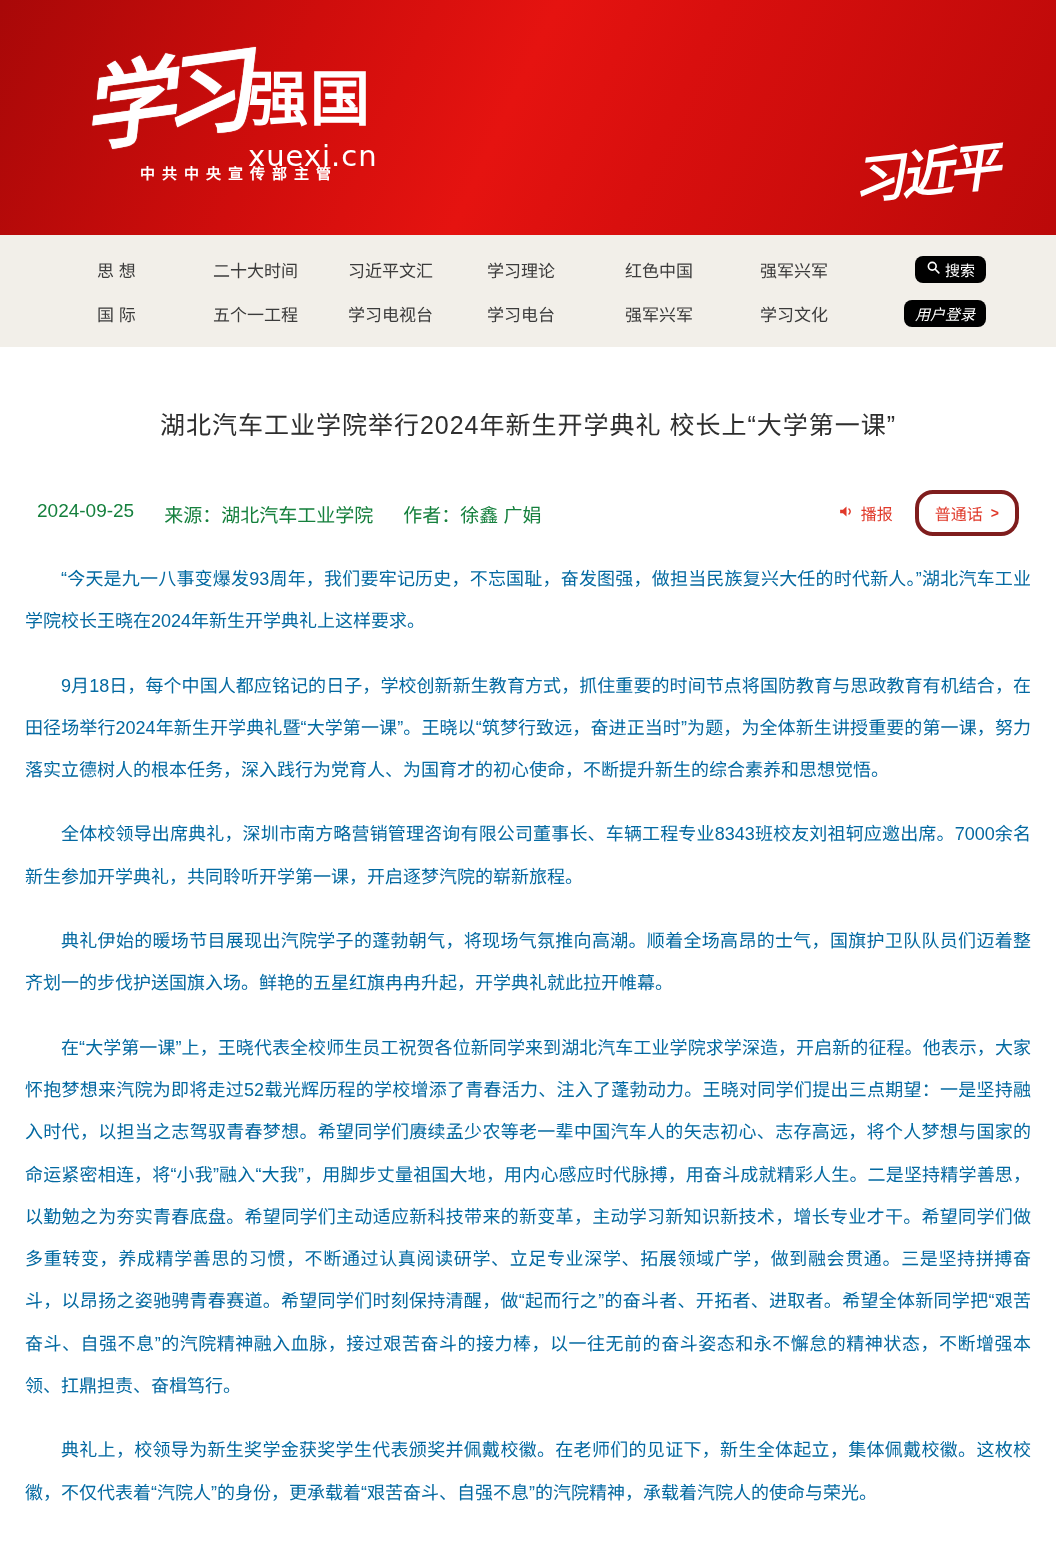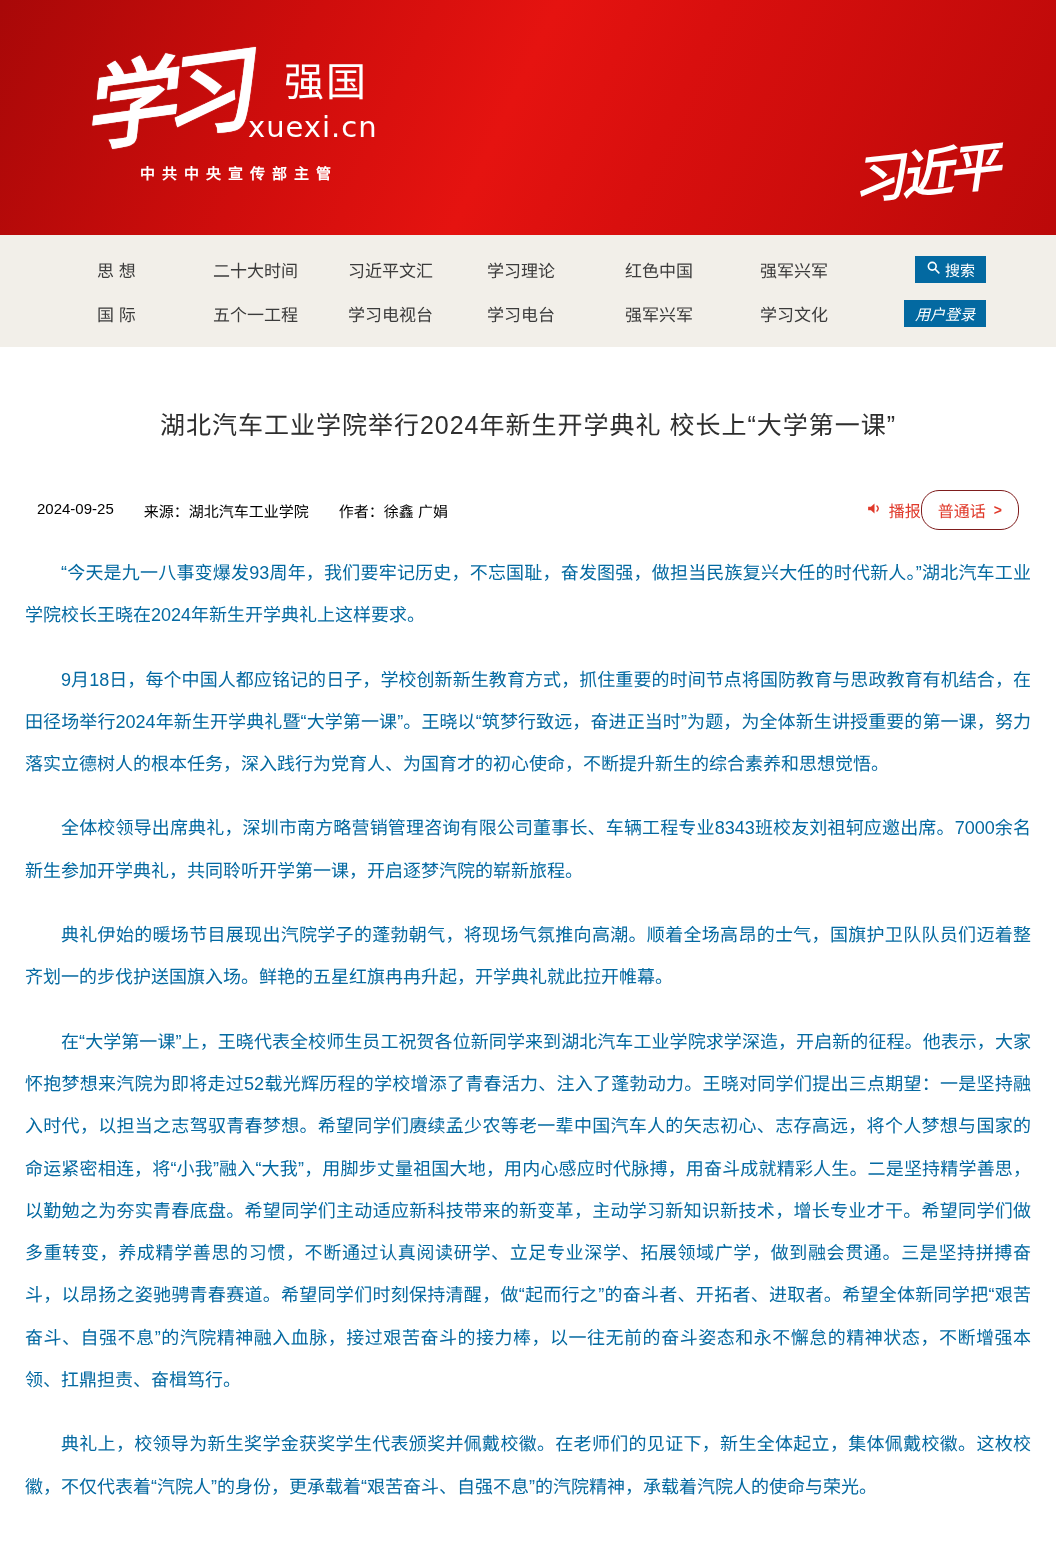--- a/index.html
+++ b/index.html
@@ -24,23 +24,22 @@
     position: absolute; left: 0; top: 8px;
     font-family: "DejaVu Serif", serif;
     font-style: italic; font-weight: bold;
     font-size: 92px; letter-spacing: -12px;
     transform: rotate(-8deg);
     text-shadow: 0 0 1px #fff;
   }
   .logo-right { position: absolute; left: 168px; top: 32px; text-align: left; }
   .logo-bold {
     display: block;
-    font-weight: 400; font-size: 40px; letter-spacing: 2px;
+    font-weight: 700; font-size: 60px; letter-spacing: 2px;
     font-family: "Liberation Sans", sans-serif;
-    margin-left: 36px;
   }
   .logo-domain {
     display: block; margin-top: 2px;
     font-weight: normal; font-size: 29px; letter-spacing: 1px;
     font-family: "DejaVu Sans", sans-serif;
   }
   .logo-subtitle {
     position: absolute; left: 60px; top: 144px;
     font-size: 15px; letter-spacing: 7px; font-weight: bold;
   }
@@ -68,52 +67,52 @@
     grid-template-columns: 116px 135px 139px 138px 135px 1fr 90px;
     grid-template-rows: 1fr 1fr;
     align-items: center;
   }
   .nav-item {
     font-size: 17px; color: #3b3b3b; cursor: pointer; white-space: nowrap;
   }
   .nav-btn {
     justify-self: end;
     display: inline-flex; align-items: center; gap: 4px;
-    background: #0369a1; color: #fff;
-    border: none; border-radius: 0;
+    background: #000000; color: #fff;
+    border: none; border-radius: 8px;
     height: 27px; padding: 0 11px;
     font-size: 15px; cursor: pointer;
     font-family: inherit;
   }
   .nav-btn .lbl { font-style: italic; }
   .nav-btn.search .lbl { font-style: normal; }
 
   
   .article { width: 1056px; padding: 0 25px; }
   .article-title {
     max-width: 880px; margin: 56px auto 0;
     text-align: center;
     font-size: 25px; font-weight: normal; color: #2e2e2e;
     line-height: 1.8; letter-spacing: 1px;
   }
   .meta-row {
     margin-top: 42px;
     display: flex; align-items: center; justify-content: space-between;
     padding: 0 12px 0 12px;
   }
-  .meta-left { display: flex; gap: 30px; font-size: 15px; color: #000000; }
-  .meta-right { display: flex; align-items: center; }
+  .meta-left { display: flex; gap: 30px; font-size: 19px; color: #15803d; }
+  .meta-right { display: flex; align-items: center; gap: 22px; }
   .broadcast {
     display: inline-flex; align-items: center; gap: 6px;
     color: #e0392a; font-size: 16px; cursor: pointer;
     background: none; border: none; font-family: inherit;
   }
   .mandarin-btn {
     display: inline-flex; align-items: center; gap: 8px;
-    border: 1px solid #7f1d1d; color: #e0392a;
+    border: 4px solid #7f1d1d; color: #e0392a;
     background: #fff; border-radius: 18px;
     padding: 7px 16px; font-size: 16px; cursor: pointer;
     font-family: inherit;
   }
   .mandarin-btn .chev { font-size: 14px; font-weight: bold; }
   .article-body { margin-top: 12px; }
   .article-body p {
     font-size: 18px; color: #0369a1;
     line-height: 2.35; text-indent: 2em;
     margin: 22px 0; text-align: justify;

